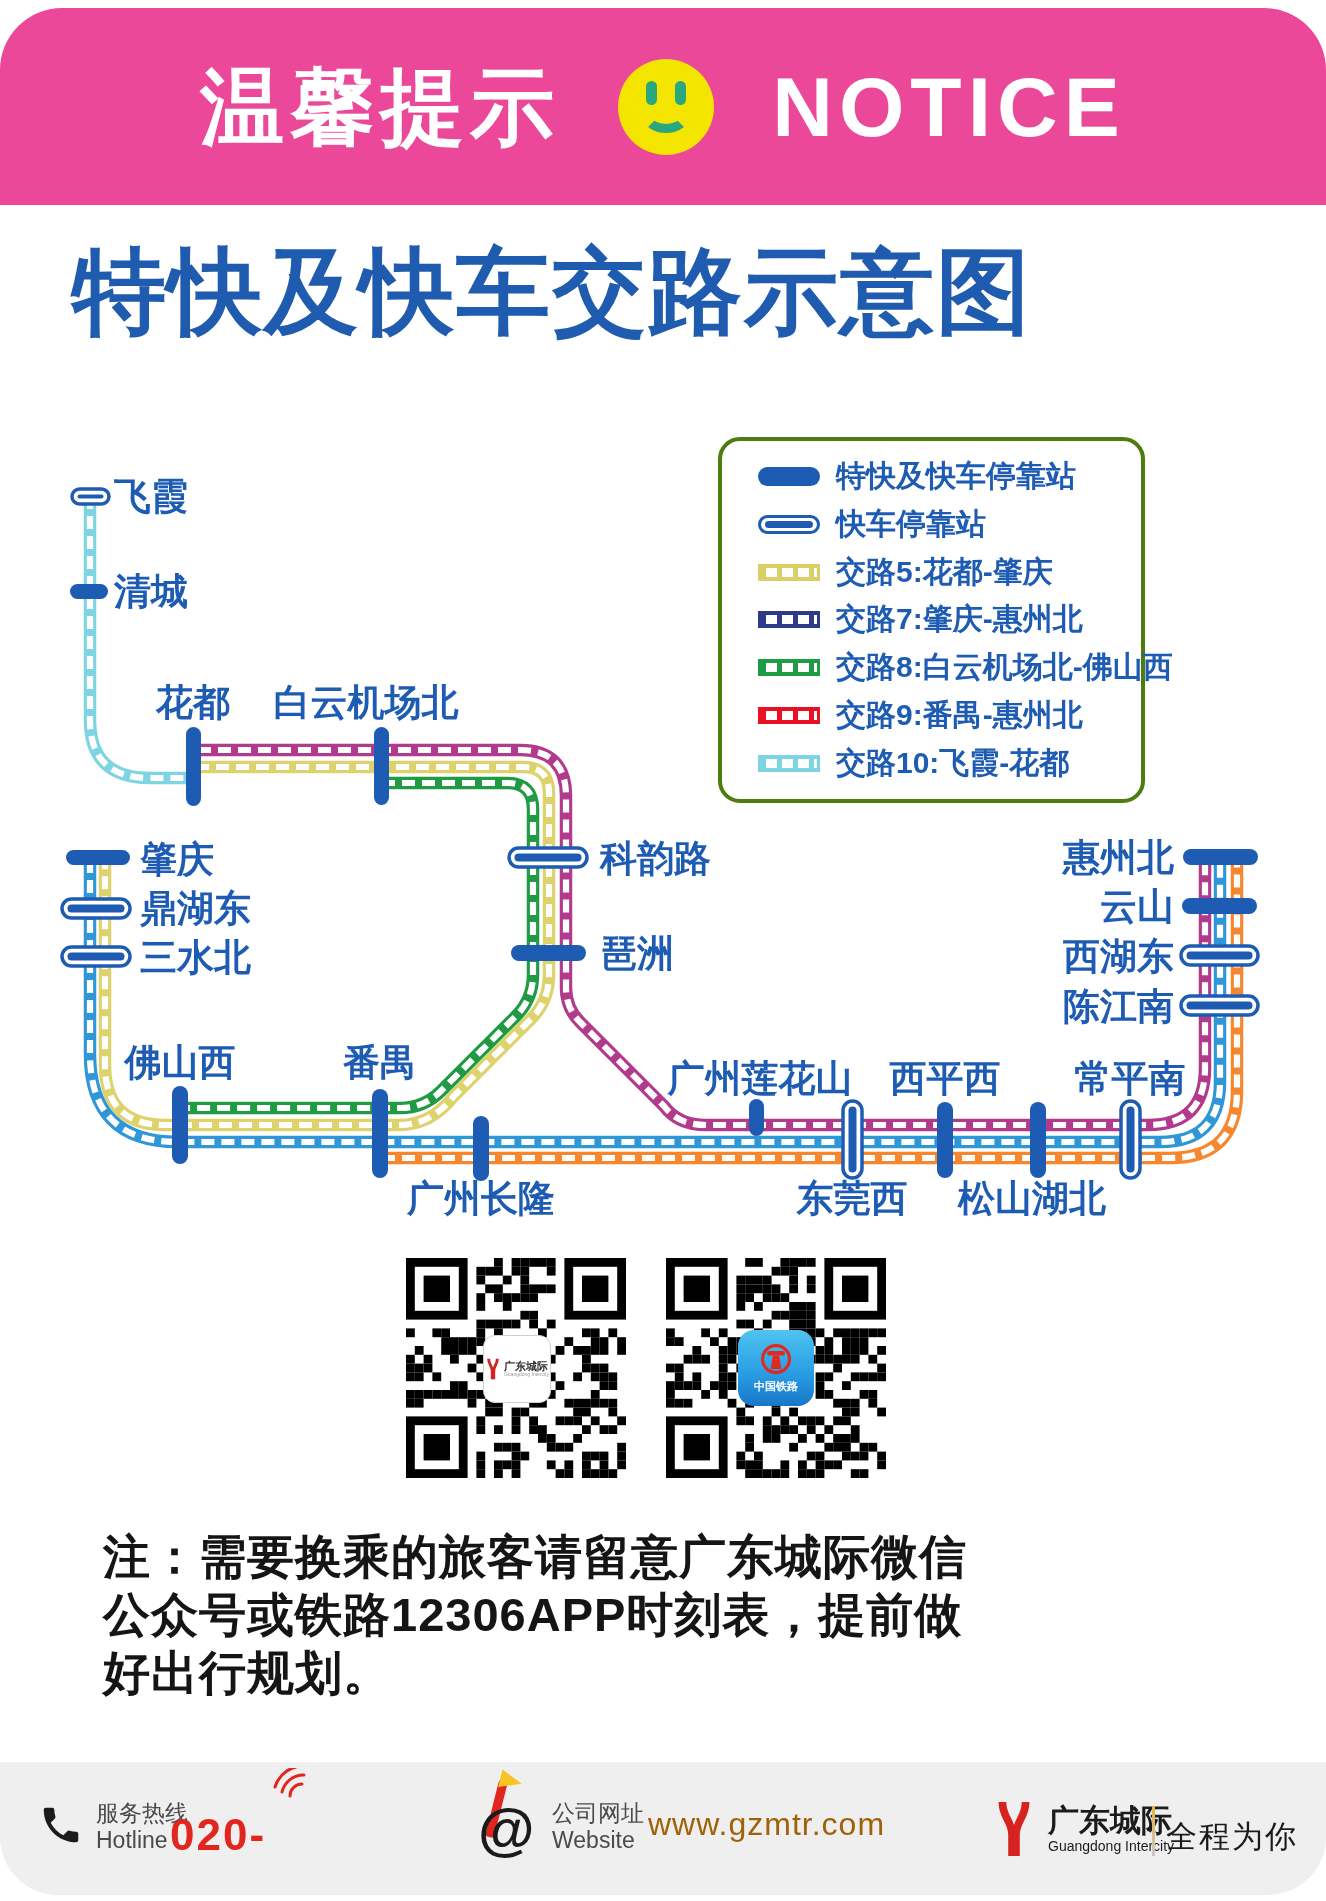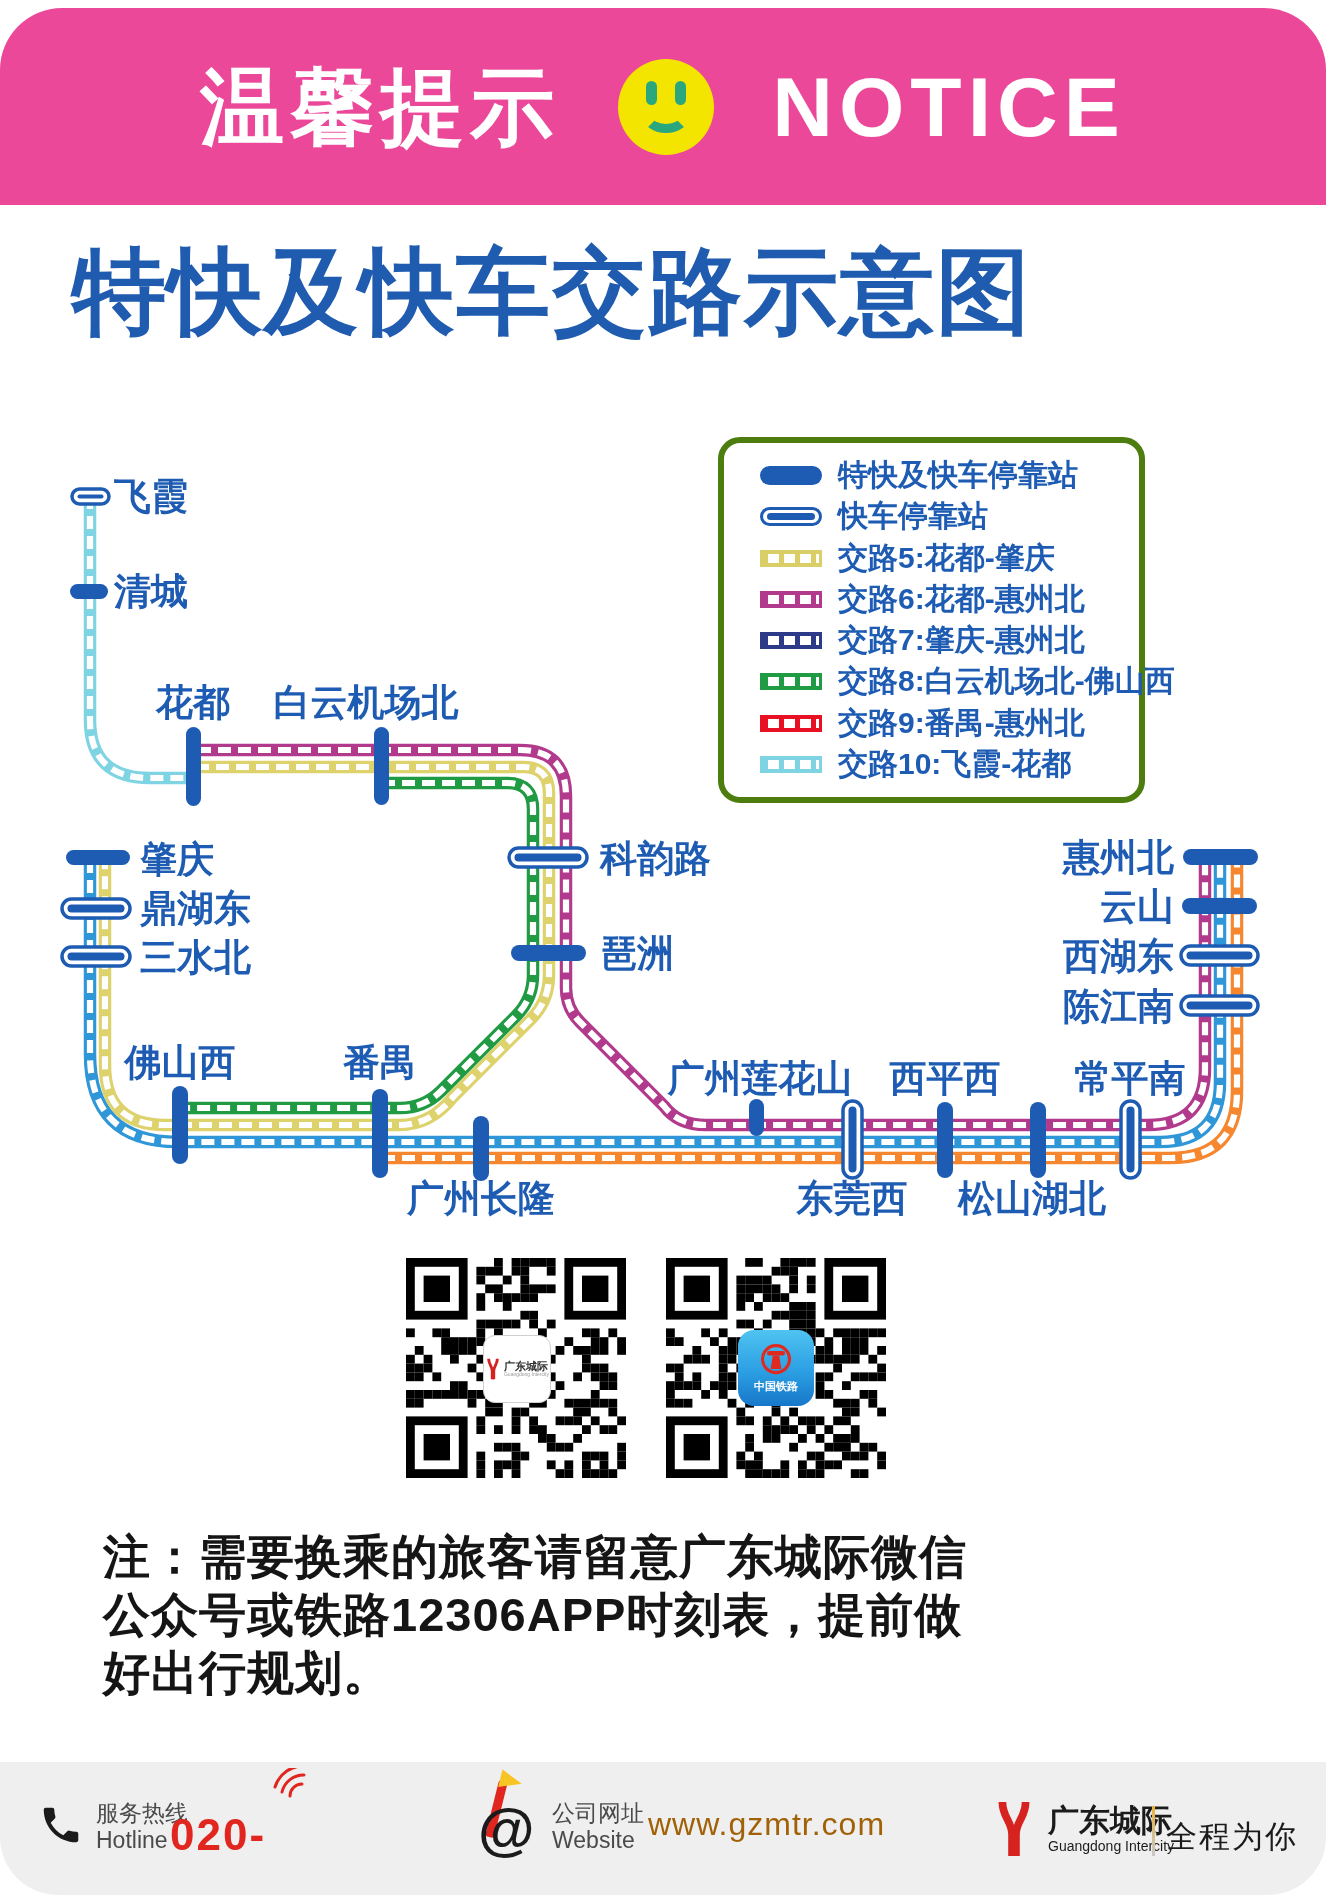--- a/index.html
+++ b/index.html
@@ -18,21 +18,21 @@
 
   
   .big-title{position:absolute;left:0;top:238px;width:1104px;text-align:center;
     font-size:94px;font-weight:700;color:#1f5cb0;letter-spacing:2px;line-height:1.15;}
 
   
   #map{position:absolute;left:0;top:0;width:1326px;height:1901px;}
 
   
   .legend{position:absolute;left:718px;top:437px;width:427px;height:366px;background:#fff;
-    border:6px solid #4d7c0f;border-radius:22px;box-sizing:border-box;
+    border:4px solid #4d7c0f;border-radius:22px;box-sizing:border-box;
     display:flex;flex-direction:column;justify-content:space-around;padding:12px 0 12px 36px;z-index:3;}
   .legend-row{display:flex;align-items:center;}
   .legend-row .txt{margin-left:16px;font-size:30px;font-weight:700;color:#1e5cb3;white-space:nowrap;}
   .cap-solid{width:62px;height:19px;border-radius:10px;background:#1e5cb3;flex:0 0 auto;}
   .cap-fast{width:62px;height:19px;border-radius:10px;border:3px solid #1e5cb3;background:#fff;
     box-sizing:border-box;display:flex;align-items:center;justify-content:center;flex:0 0 auto;}
   .cap-fast .core{width:48px;height:7px;border-radius:4px;background:#1e5cb3;}
   .track{width:62px;height:17px;box-sizing:border-box;flex:0 0 auto;}
 
   
@@ -160,24 +160,20 @@
       </div>
       <div class="legend-row">
         <div class="cap-fast">
           <div class="core"></div>
         </div>
       <span class="txt">快车停靠站</span>
       </div>
       <div class="legend-row">
       <div class="track" style="background:repeating-linear-gradient(90deg, #d9cf66 0 5px, #ffffff 5px 16px);border-top:4px solid #d9cf66;border-bottom:4px solid #d9cf66;border-left:3px solid #d9cf66;border-right:3px solid #d9cf66;"></div>
       <span class="txt">交路5:花都-肇庆</span>
-      </div>
-      <div class="legend-row">
-      <div class="track" style="background:repeating-linear-gradient(90deg, #b23a8c 0 5px, #ffffff 5px 16px);border-top:4px solid #b23a8c;border-bottom:4px solid #b23a8c;border-left:3px solid #b23a8c;border-right:3px solid #b23a8c;"></div>
-      <span class="txt">交路6:花都-惠州北</span>
       </div>
       <div class="legend-row">
       <div class="track" style="background:repeating-linear-gradient(90deg, #2c3a87 0 5px, #ffffff 5px 16px);border-top:4px solid #2c3a87;border-bottom:4px solid #2c3a87;border-left:3px solid #2c3a87;border-right:3px solid #2c3a87;"></div>
       <span class="txt">交路7:肇庆-惠州北</span>
       </div>
       <div class="legend-row">
       <div class="track" style="background:repeating-linear-gradient(90deg, #1f9b43 0 5px, #ffffff 5px 16px);border-top:4px solid #1f9b43;border-bottom:4px solid #1f9b43;border-left:3px solid #1f9b43;border-right:3px solid #1f9b43;"></div>
       <span class="txt">交路8:白云机场北-佛山西</span>
       </div>
       <div class="legend-row">

